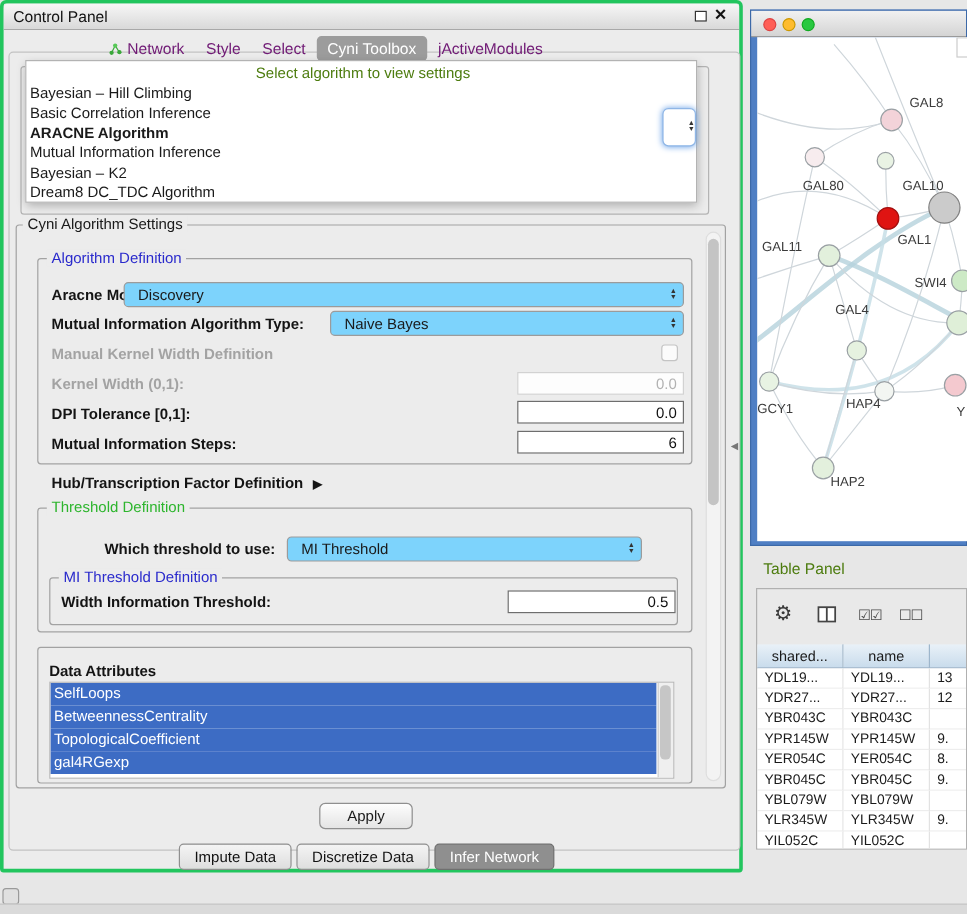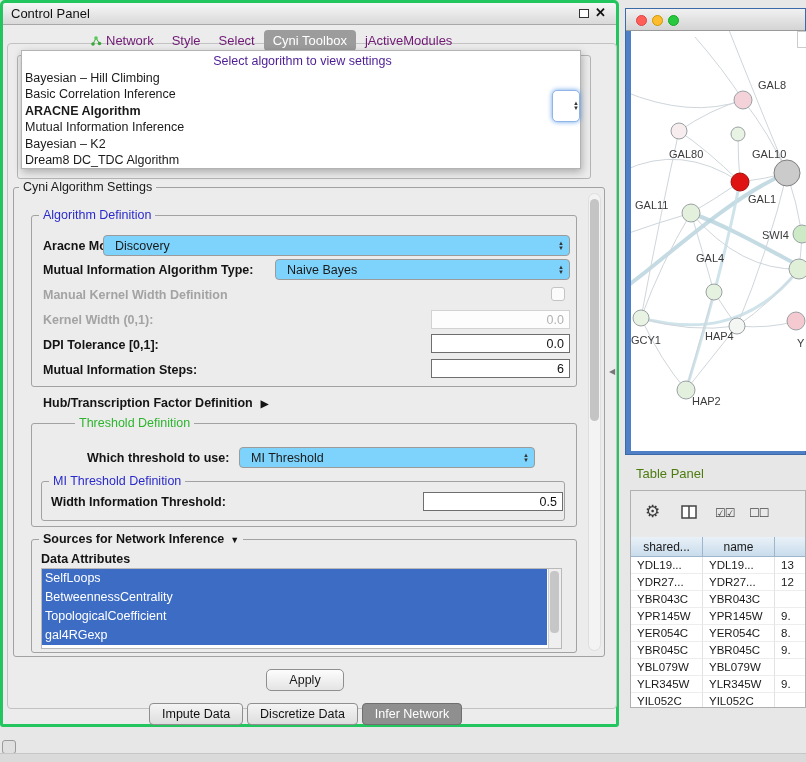--- a/index.html
+++ b/index.html
@@ -40,28 +40,28 @@
     border:1px solid #b4b4b4; border-radius:3px; }
   #algo-combo-glow { position:absolute; left:549px; top:87px; width:28px; height:32px;
     background:#fff; border:1px solid #8fb6e6; border-radius:5px;
     box-shadow:0 0 5px #6aa2e8; z-index:11; display:flex; align-items:center; justify-content:center; }
 
   
   #algo-popup { position:absolute; left:18px; top:47px; width:560px; height:119px;
     background:#fff; border:1px solid #b3b3b3; box-shadow:1px 3px 8px rgba(0,0,0,.28); z-index:10;
     padding-top:2px; }
   .popup-line { height:16.5px; line-height:16.5px; font-size:12.5px; padding-left:3px; white-space:nowrap; }
-  .popup-prompt { color:#4c1d95; text-align:center; }
+  .popup-prompt { color:#4d7c0f; text-align:center; }
   .popup-line.bold { font-weight:bold; }
 
   
   .group { position:absolute; border:1px solid #a2a2a2; border-radius:3px; }
   .group-title { position:absolute; font-size:12.5px; background:#ececec; padding:0 4px; white-space:nowrap; }
   .t-blue { color:#2a2acc; }
-  .t-green { color:#2db52d;margin-left:36px; }
+  .t-green { color:#2db52d; }
 
   .lbl { position:absolute; font-size:12.5px; font-weight:bold; color:#141414; white-space:nowrap; }
   .lbl.disabled { color:#a3a3a3; }
 
   .combo { position:absolute; height:21px; background:#7dd3fc; border:1px solid #9b9b9b; border-radius:4px;
     display:flex; align-items:center; padding:0 5px 0 11px; font-size:12.5px; }
   .combo-arrows { margin-left:auto; display:flex; flex-direction:column; align-items:center;
     font-size:6px; line-height:5px; color:#333; }
 
   .field { position:absolute; height:19px; border:1px solid #6e6e6e; background:#fff;
@@ -248,23 +248,20 @@
       </span>
   </div>
 
   <div class="group" style="left:38px; top:478px; width:524px; height:40px;"></div>
   <span class="group-title t-blue" style="left:46px; top:471px;">MI Threshold Definition</span>
 
   <div class="lbl" style="left:48px; top:492px;">Width Information Threshold:</div>
   <input class="field" readonly="" style="left: 420px; top: 489px; width: 140px;" value="0.5">
 
   <div class="group" style="left:28px; top:536px; width:546px; height:114px;"></div>
-  <div class="lbl" style="left:36px; top:529px; background:#ececec; padding:0 4px;">
-    <span>Sources for Network Inference</span><span class="src-arrow">▼</span>
-  </div>
   <div class="lbl" style="left:38px; top:549px;">Data Attributes</div>
 
   <div id="attr-list">
     <div class="attr-item">SelfLoops</div>
     <div class="attr-item">BetweennessCentrality</div>
     <div class="attr-item">TopologicalCoefficient</div>
     <div class="attr-item">gal4RGexp</div>
     <div id="attr-scroll">
       <div id="attr-thumb"></div>
     </div>

